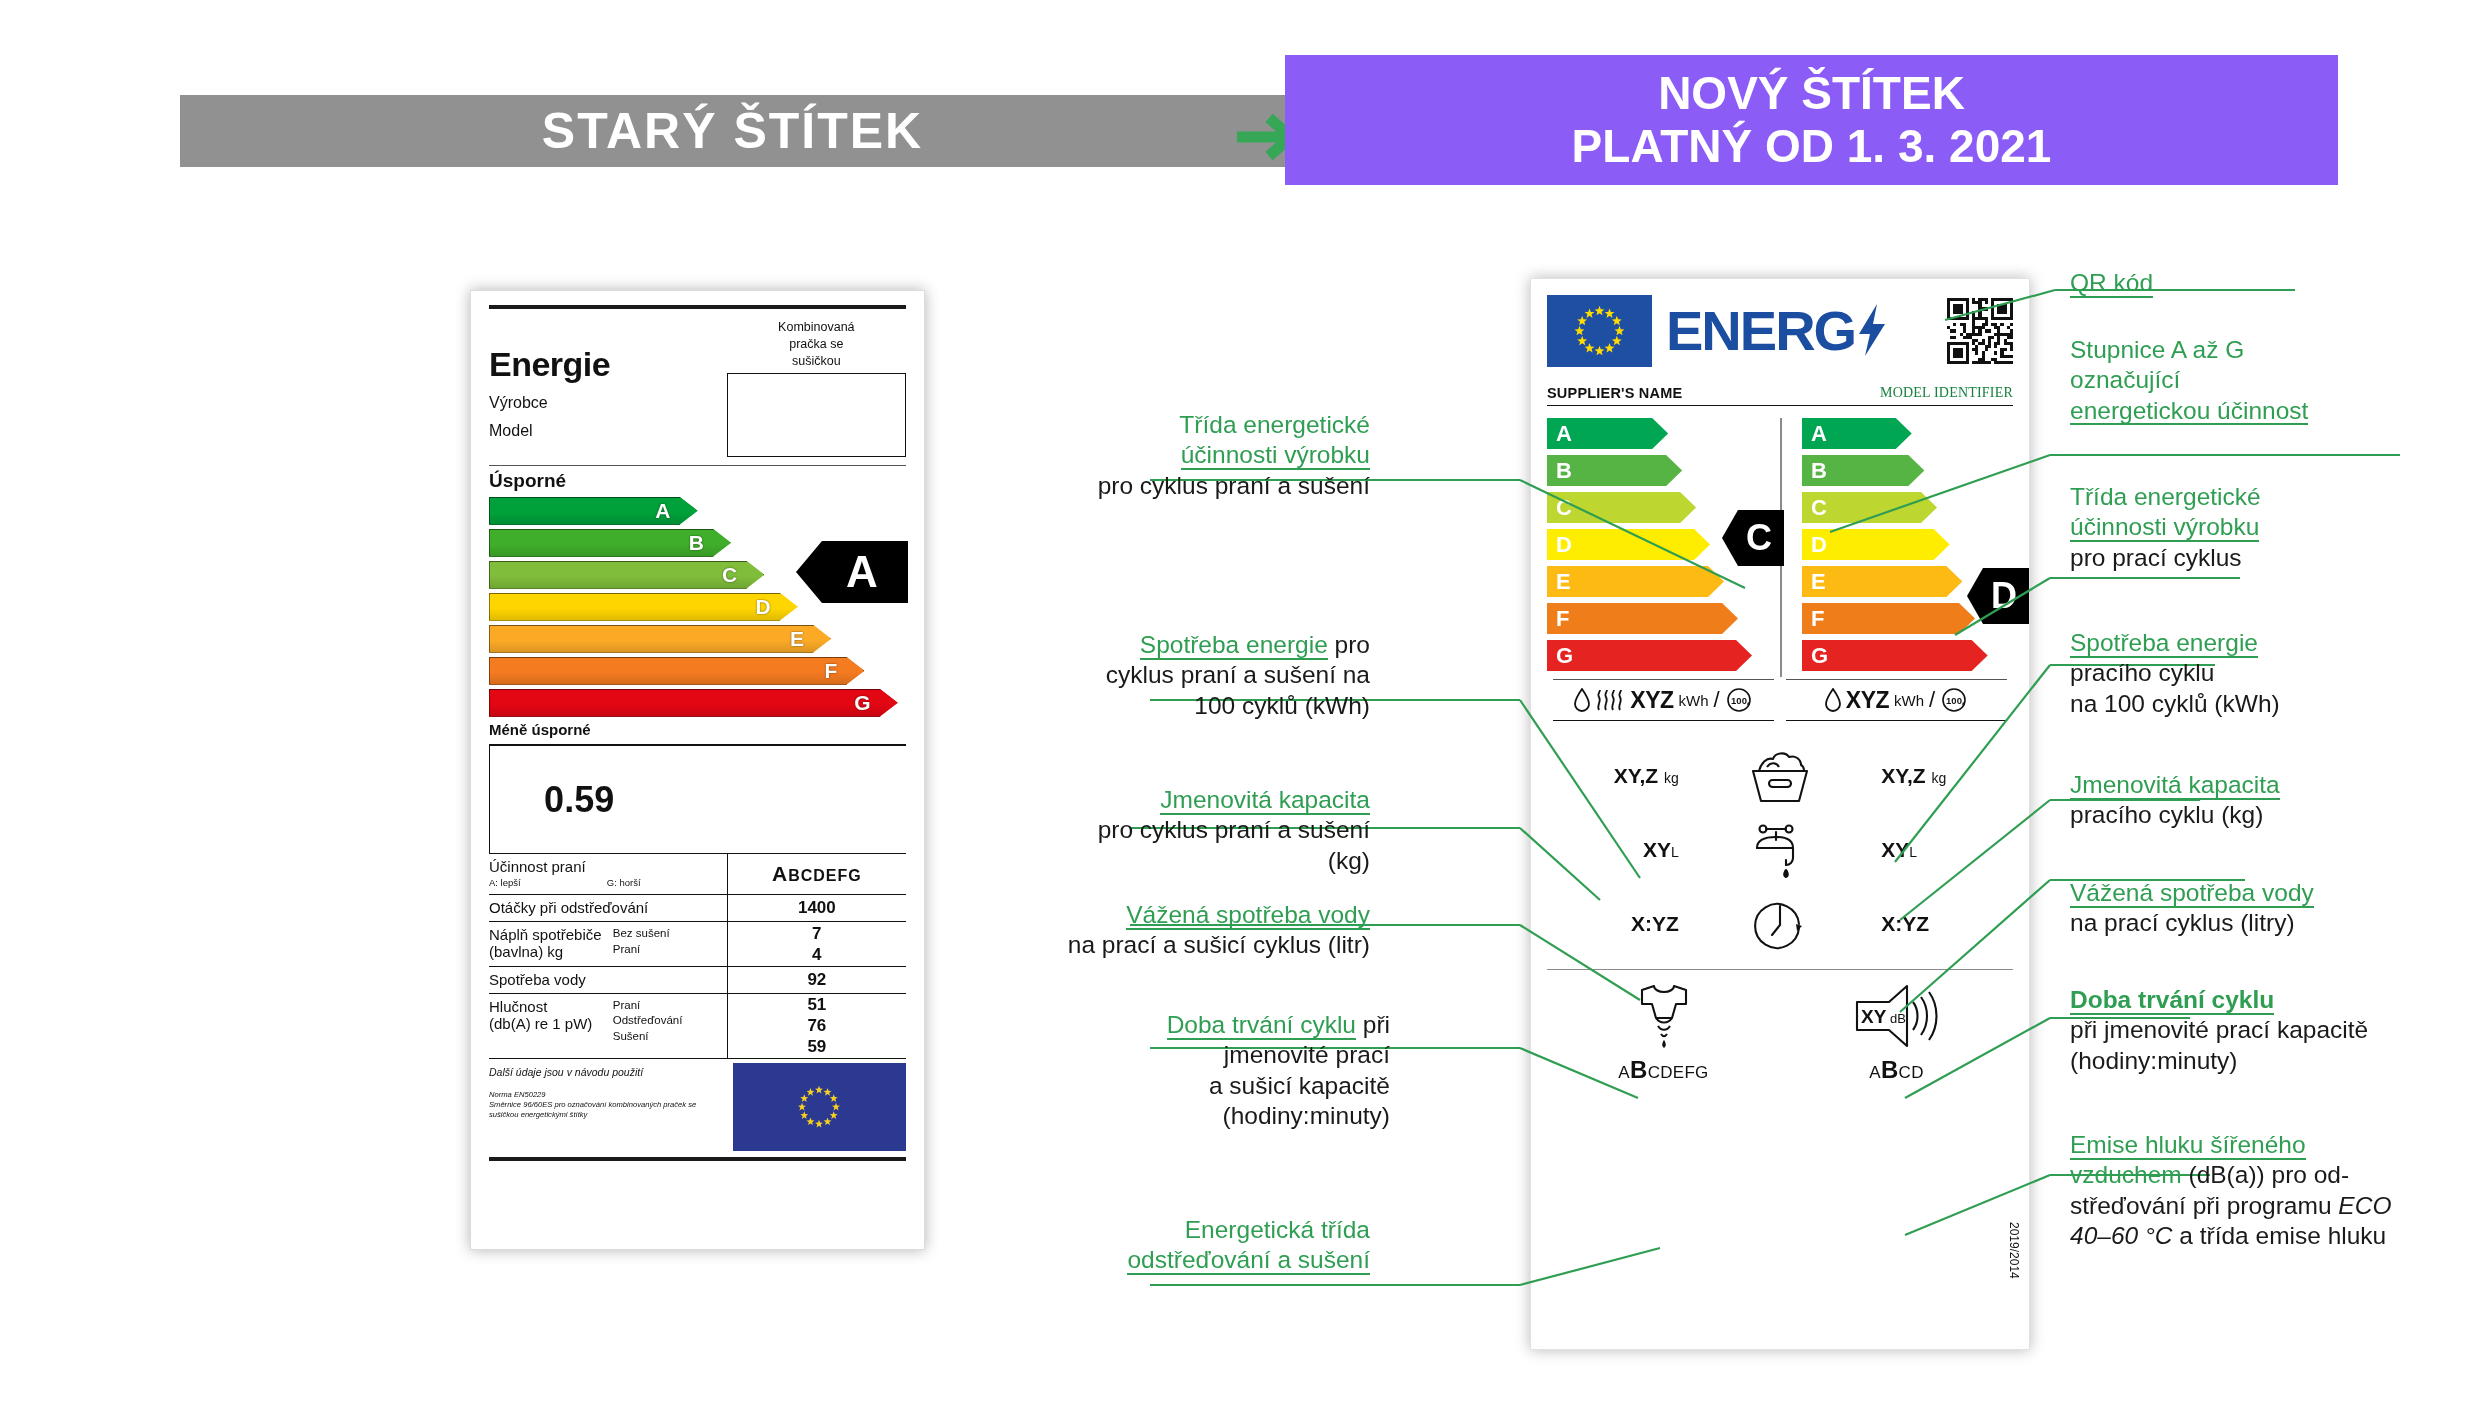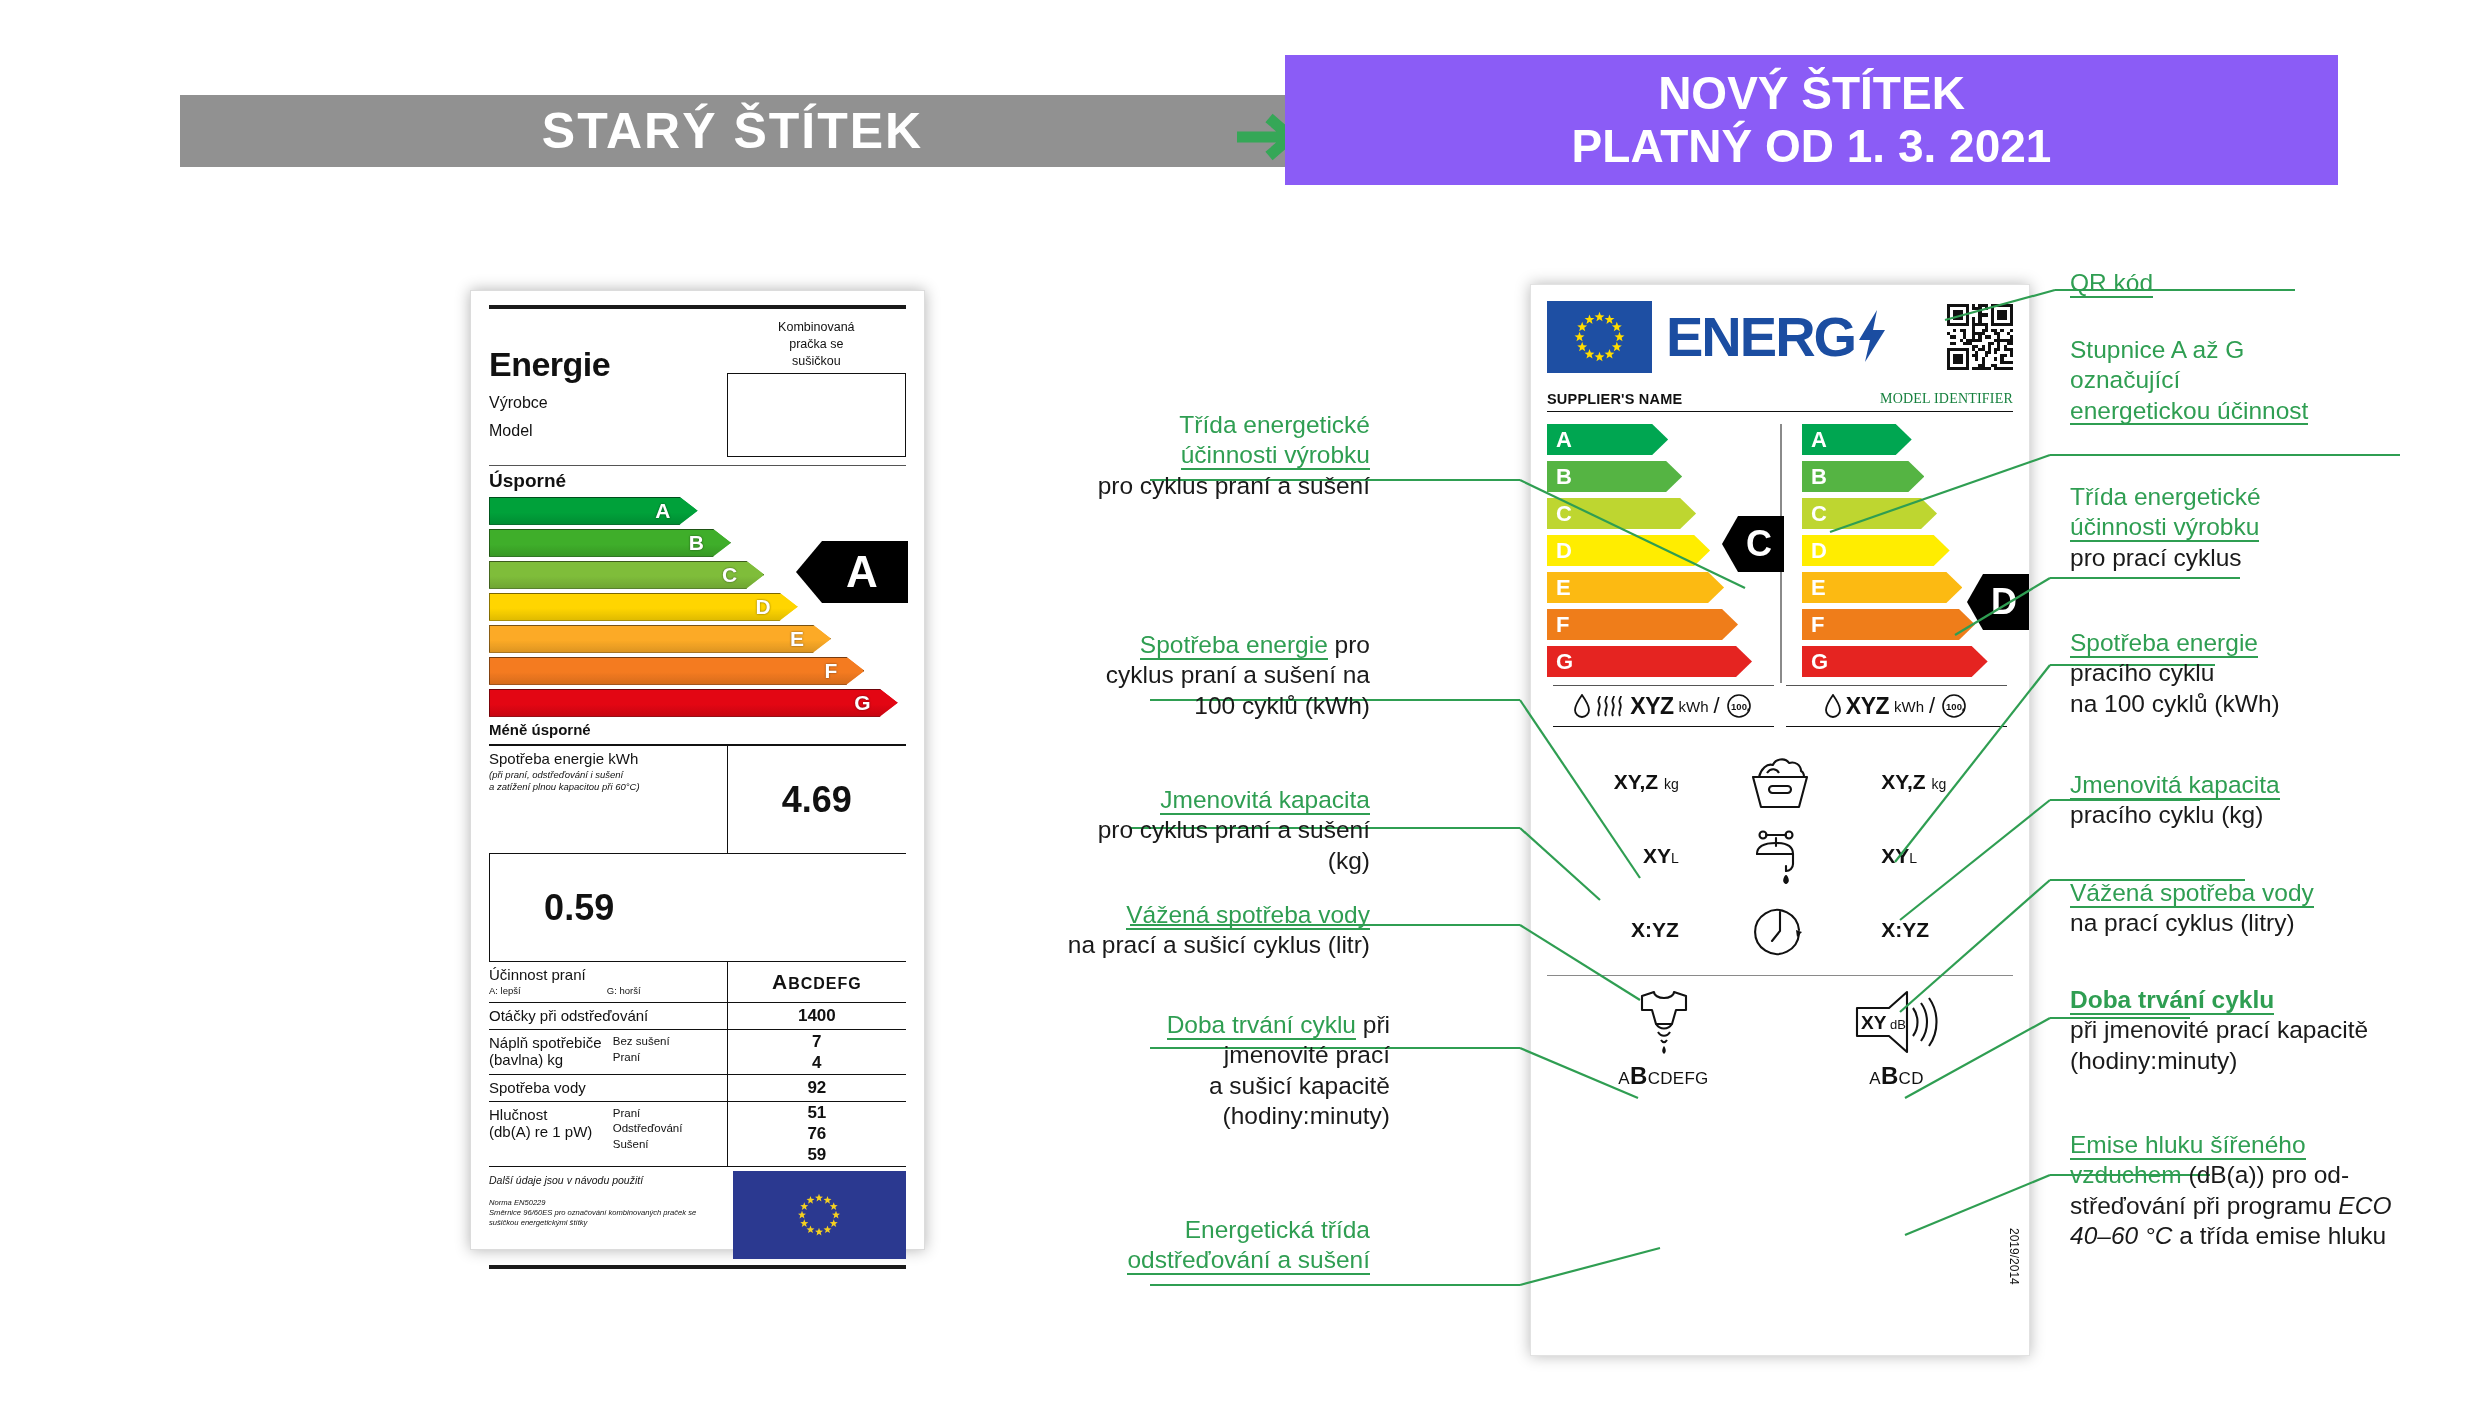--- a/index.html
+++ b/index.html
@@ -96,21 +96,21 @@
   .ol-foot { font-size:10.5px; color:#111; margin-top:7px; }
   .ol-foot2 { font-size:7.6px; color:#111; line-height:1.35; margin-top:12px; }
   .ol-euflag {
     background:#2b3990; width:100%; height:100%;
     display:flex; align-items:center; justify-content:center;
   }
   .ol-bottomline { border-top:4px solid #1a1a1a; margin-top:6px; }
 
   
   #new-label {
-    position:absolute; left:1530px; top:284px; width:500px; height:1072px;
+    position:absolute; left:1530px; top:278px; width:500px; height:1072px;
     background:#ffffff;
     border:1px solid #e2e2e2;
     box-shadow:0 0 14px rgba(0,0,0,0.28);
     padding:16px 16px 10px 16px;
   }
   .nl-top { display:flex; align-items:center; gap:14px; }
   .nl-euflag { width:105px; height:72px; background:#1e4fa3; position:relative; flex:none; }
   .nl-energ { font-size:56px; font-weight:bold; color:#1b4da1; letter-spacing:-2px; line-height:1; flex:1; }
   .nl-qr { width:66px; height:66px; flex:none; }
   .nl-names { display:flex; justify-content:space-between; align-items:flex-end; margin-top:18px; }
@@ -219,29 +219,20 @@
         <div class="ol-arrow" style="background: linear-gradient(rgb(252, 170, 38) 0%, rgb(252, 170, 38) 55%, rgba(0, 0, 0, 0.12) 100%) rgb(252, 170, 38); width: 82%;">E</div>
         <div class="ol-arrow" style="background: linear-gradient(rgb(244, 123, 32) 0%, rgb(244, 123, 32) 55%, rgba(0, 0, 0, 0.12) 100%) rgb(244, 123, 32); width: 90%;">F</div>
         <div class="ol-arrow" style="background: linear-gradient(rgb(227, 6, 19) 0%, rgb(227, 6, 19) 55%, rgba(0, 0, 0, 0.12) 100%) rgb(227, 6, 19); width: 98%;">G</div>
       </div>
 
   <div class="ol-mene">Méně úsporné</div>
 
   <div class="ol-blackA">A</div>
 
   <div class="ol-table" id="ol-table">
-        <div class="ol-row" style="min-height: 108px;">
-          <div class="ol-c1">
-            <div class="ol-lbl">Spotřeba energie kWh</div>
-            <div class="ol-note">(při praní, odstřeďování i sušení<br>a zatížení plnou kapacitou při 60°C)</div>
-          </div>
-          <div class="ol-c2">
-            <div class="ol-big" style="text-align:center;line-height:1.25">4.69</div>
-          </div>
-        </div>
         <div class="ol-row" style="min-height: 108px;">
           <div class="ol-c2">
             <div class="ol-big" style="text-align:center;line-height:1.25">0.59</div>
           </div>
         </div>
         <div class="ol-row">
           <div class="ol-c1">
             <div class="ol-lbl">Účinnost praní</div>
             <div style="display:flex;">
               <div class="ol-note2" style="flex:1">A: lepší</div>

